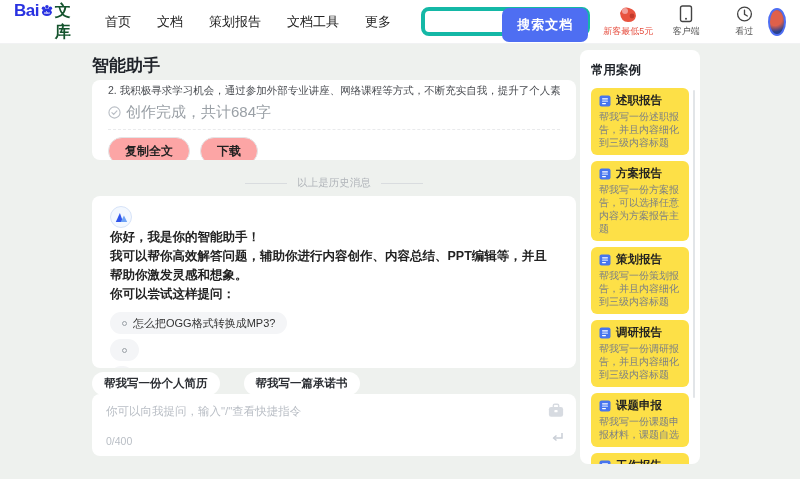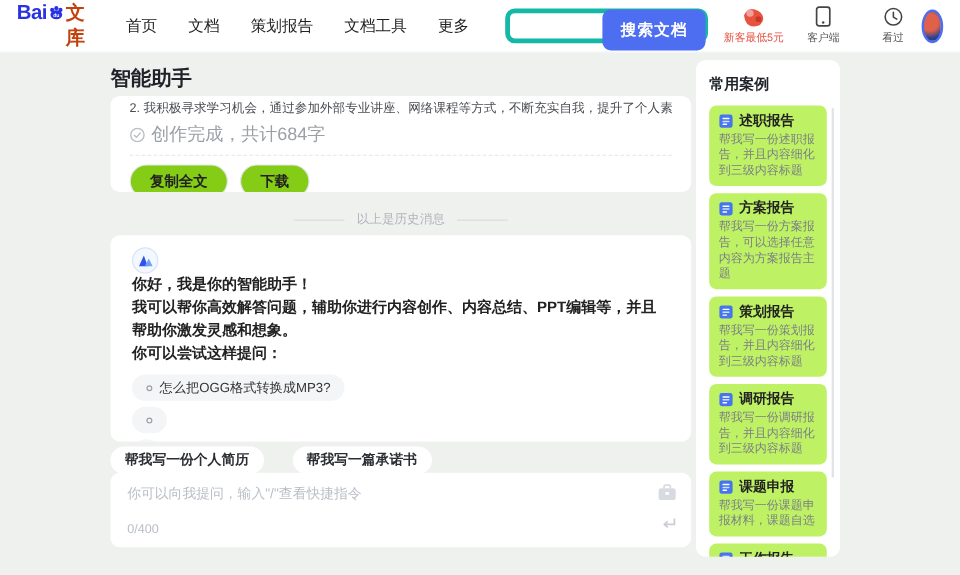--- a/index.html
+++ b/index.html
@@ -4,41 +4,41 @@
 <style>
   * { margin:0; padding:0; box-sizing:border-box; }
   html,body { width:800px; height:479px; overflow:hidden; }
   body { font-family:"Liberation Sans","DejaVu Sans",sans-serif; background:#eef1ee; position:relative; color:#222; }
 
   
   .header { position:absolute; top:0; left:0; width:800px; height:44px; background:#fff; border-bottom:1px solid #f1f2f3; display:flex; align-items:center; padding:0 14px; z-index:5; }
   .logo { display:flex; align-items:flex-start; cursor:pointer; }
   .logo .bai { color:#2932e1; font-weight:bold; font-size:17px; letter-spacing:-.5px; }
   .logo .paw { width:20px; height:20px; margin:0 1px; position:relative; top:-1px; }
-  .logo .wk { color:#c2410c; font-weight:bold; font-size:16px; }
+  .logo .wk { color:#14532d; font-weight:bold; font-size:16px; }
   .nav { display:flex; gap:26px; margin-left:28px; }
   .nav-item { font-size:13px; color:#222; cursor:pointer; white-space:nowrap; }
   .search-wrap { position:relative; margin-left:30px; width:288px; height:29px; border:4px solid #14b8a6; background:#fff; border-radius:8px; }
   .search-input { position:absolute; left:10px; top:0; height:27px; width:190px; border:none; outline:none; font-size:12px; background:transparent; }
   .search-btn { position:absolute; right:-2px; top:-3px; height:34px; width:86px; background:#4e6ef2; color:#fff; border:none; border-radius:7px; font-size:13px; font-weight:bold; cursor:pointer; letter-spacing:1px; }
   .hdr-right { display:flex; align-items:center; margin-left:16px; gap:14px; }
   .hdr-item { display:flex; flex-direction:column; align-items:center; cursor:pointer; width:44px; }
   .hdr-item .lab { font-size:9px; color:#555; margin-top:2px; white-space:nowrap; }
   .hdr-item .lab.red { color:#e64e3f; }
   .avatar { width:28px; height:28px; border-radius:50%; border:2px solid #4e6ef2; background:radial-gradient(circle at 35% 35%, #e0604a 0 40%, #27418f 75%); margin-left:2px; cursor:pointer; }
 
   
   .page-title { position:absolute; left:92px; top:54px; font-size:17px; font-weight:bold; color:#1f2329; }
   .card { background:#fff; border-radius:8px; }
   .history-card { position:absolute; left:92px; top:80px; width:484px; height:80px; padding:3px 16px 0; overflow:hidden; }
   .clip-line { font-size:10.5px; color:#4a4d52; white-space:nowrap; overflow:hidden; line-height:15px; }
   .status-row { display:flex; align-items:center; gap:5px; margin-top:5px; font-size:15px; color:#9aa0a6; }
   .dash-div { border-top:1px dashed #e9eaec; margin:7px 0; }
   .btn-row { display:flex; gap:10px; }
-  .pill-btn { height:28px; padding:0 16px; border-radius:15px; border:1px solid #e3e5e7; background:#84cc16; font-size:12px; font-weight:bold; color:#222; cursor:pointer; font-family:inherit; }
+  .pill-btn { height:28px; padding:0 16px; border-radius:15px; border:1px solid #e3e5e7; background:#fca5a5; font-size:12px; font-weight:bold; color:#222; cursor:pointer; font-family:inherit; }
   .pill-btn.green { background:#4ba487; border-color:#4ba487; color:#fff;margin-top:37px; }
 
   .hist-divider { position:absolute; left:92px; top:176px; width:484px; display:flex; align-items:center; justify-content:center; gap:10px; }
   .hist-divider .ln { width:42px; height:1px; background:#d9dcdf; }
   .hist-divider .tx { font-size:10.5px; color:#b1b5ba; }
 
   .greet-card { position:absolute; left:92px; top:196px; width:484px; height:172px; padding:10px 18px; overflow:hidden; }
   .asst-avatar { width:22px; height:22px; border-radius:50%; border:1px solid #d7e3f8; background:#f3f8ff; display:flex; align-items:center; justify-content:center; }
   .greet-line { font-size:12.5px; font-weight:bold; color:#222; line-height:19px; }
   .greet-line:first-of-type { margin-top:6px; }
@@ -52,21 +52,21 @@
   .input-card { position:absolute; left:92px; top:394px; width:484px; height:62px; }
   .prompt-input { position:absolute; left:14px; top:10px; width:420px; height:30px; border:none; outline:none; resize:none; font-size:11.5px; color:#333; font-family:inherit; background:transparent; }
   .prompt-input::placeholder { color:#b9bec5; }
   .counter { position:absolute; left:14px; bottom:9px; font-size:10.5px; color:#b9bec5; }
   .tool-ic { position:absolute; right:12px; top:9px; cursor:pointer; }
   .enter-ic { position:absolute; right:12px; bottom:8px; }
 
   
   .sidebar { position:absolute; left:580px; top:50px; width:120px; height:414px; background:#fff; border-radius:8px; padding:12px 11px; overflow:hidden; }
   .sb-title { font-size:12.5px; font-weight:bold; color:#1f2329; margin-bottom:9px; }
-  .case-card { background:#bef264; border-radius:6px; padding:5px 8px 6px; margin-bottom:6px; cursor:pointer;font-family:Liberation Serif, serif; }
+  .case-card { background:#fde047; border-radius:6px; padding:5px 8px 6px; margin-bottom:6px; cursor:pointer;font-family:Liberation Serif, serif; }
   .case-head { display:flex; align-items:center; gap:5px; }
   .case-name { font-size:11.5px; font-weight:bold; color:#222; }
   .case-desc { font-size:10px; line-height:13px; color:#7b7f85; margin-top:2px; }
   .sb-scrollbar { position:absolute; right:5px; top:40px; width:2px; height:308px; background:#e2e5e8; border-radius:1px; }
 </style>
 </head>
 <body>
 
 <div class="header">
   <div class="logo">

